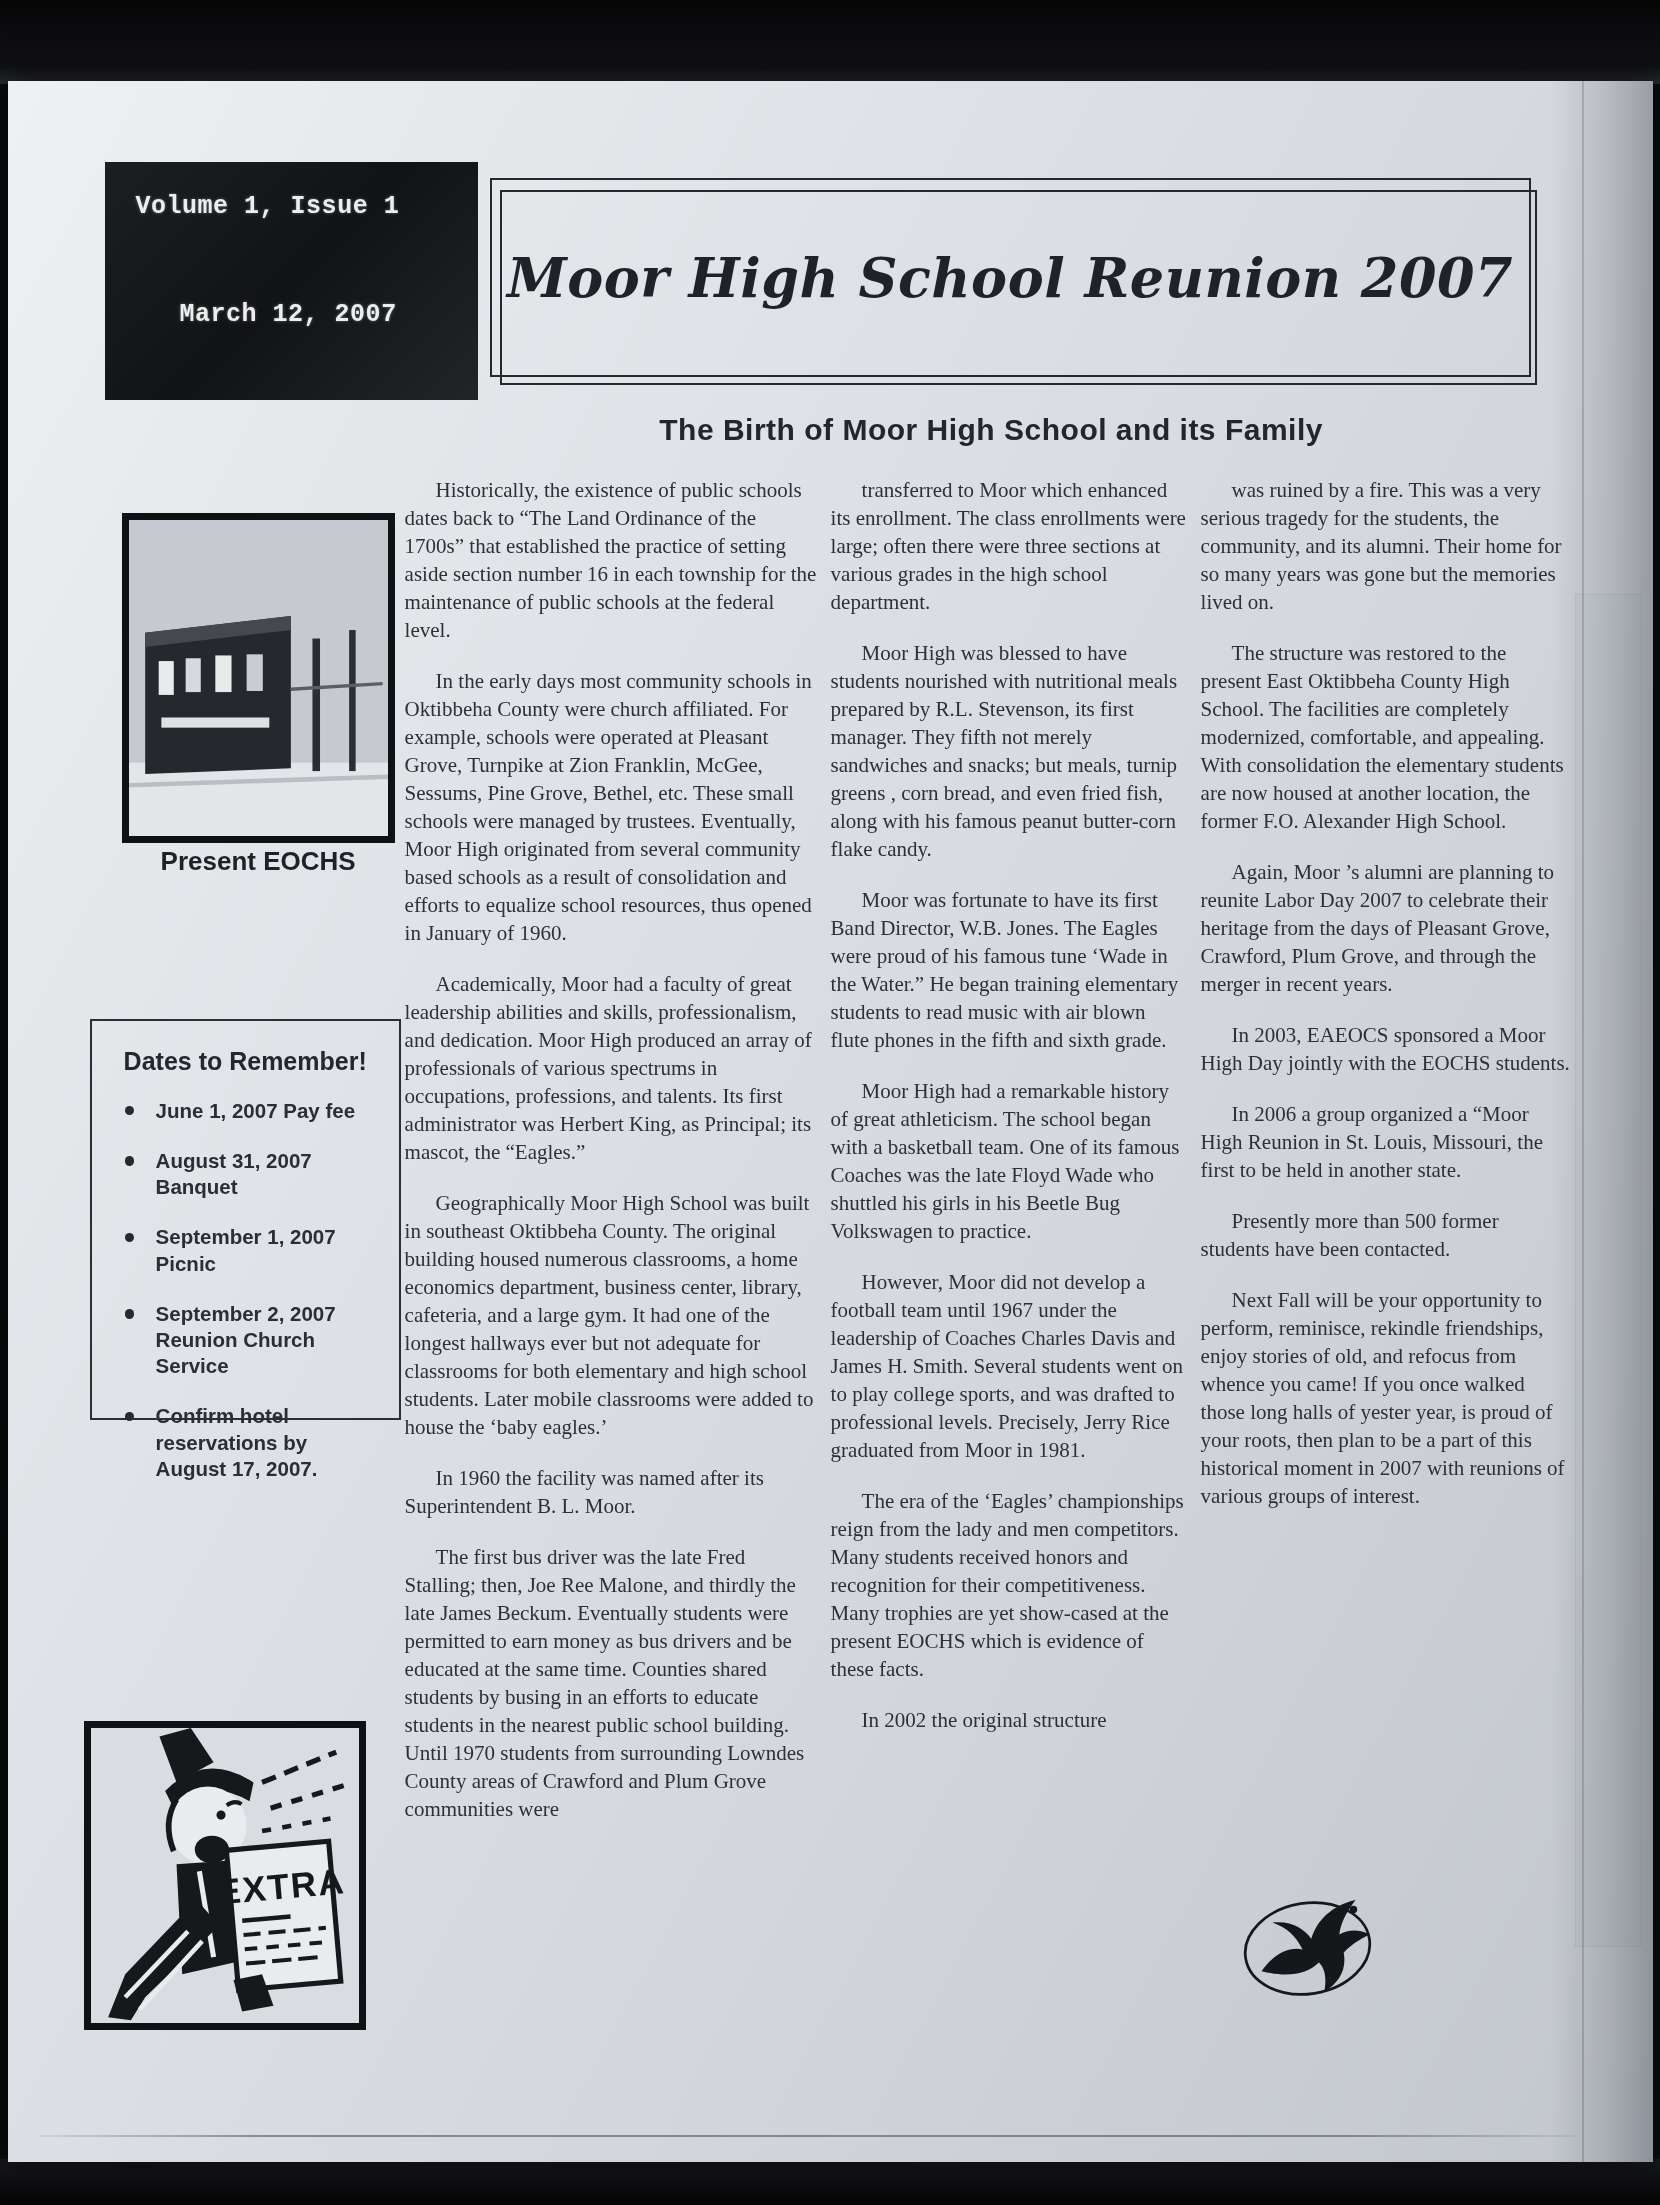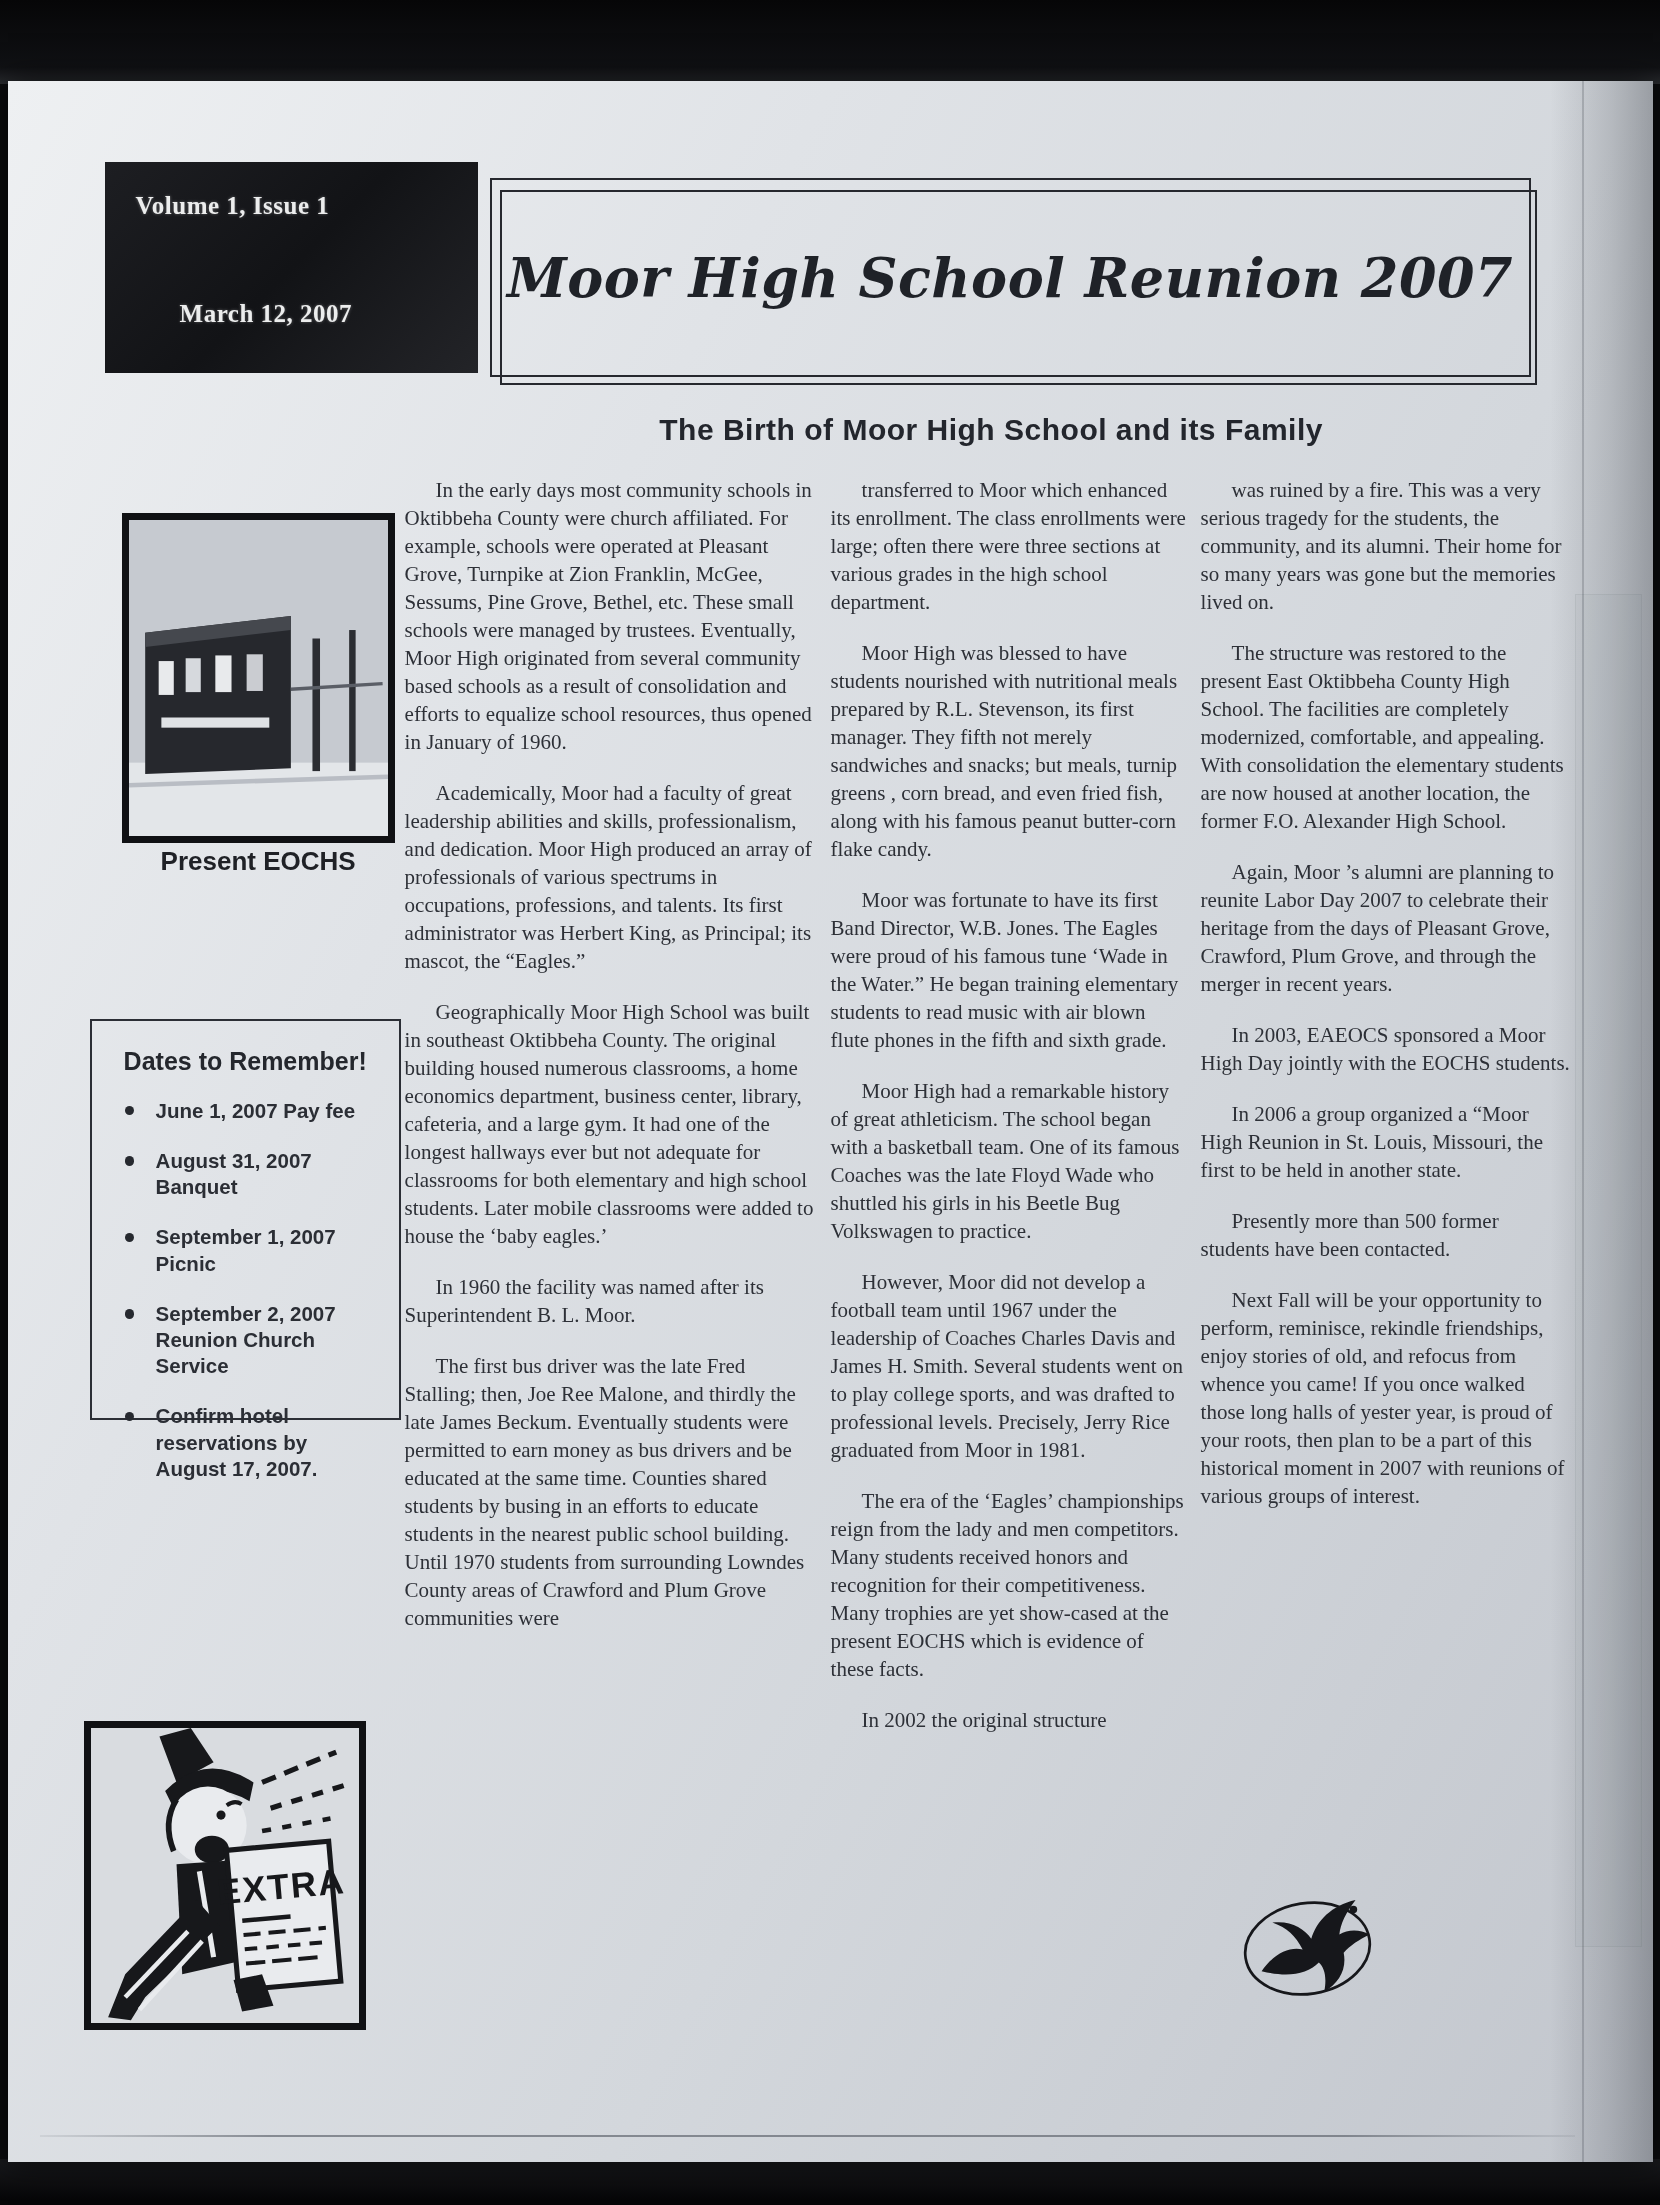--- a/index.html
+++ b/index.html
@@ -16,23 +16,23 @@
     box-shadow:0 0 32px rgba(0,0,0,.7);}
   .paper-shade{position:absolute;right:0;top:0;width:103px;height:100%;
     background:linear-gradient(90deg,rgba(0,0,0,0) 0%,rgba(40,44,52,.18) 60%,rgba(40,44,52,.34) 100%);}
   .fold-line{position:absolute;right:69px;top:0;width:1.6px;height:100%;background:rgba(52,56,64,.22);}
   .ghost-strip{position:absolute;right:10.8px;top:513px;width:65px;height:1351px;
     border:1.1px solid rgba(60,66,76,.07);background:rgba(120,128,140,.05);}
   .page-edge-line{position:absolute;left:32px;top:2054px;width:1535px;height:2.2px;
     background:linear-gradient(90deg,rgba(90,95,104,.1),rgba(90,95,104,.65) 15%,rgba(90,95,104,.65) 85%,rgba(90,95,104,.1));}
 
   
-  .masthead{position:absolute;left:97px;top:81px;width:373px;height:211px;
+  .masthead{position:absolute;left:97px;top:81px;width:373px;height:238px;
     background:linear-gradient(135deg,#1d1e22 0%,#121316 50%,#232428 100%);
-    color:#eceded;font-family:Liberation Serif, serif;font-weight:bold;}
+    color:#eceded;font-family:Liberation Mono, monospace;font-weight:bold;}
   .masthead .vol{position:absolute;left:31px;top:30px;font-size:25px;letter-spacing:0.5px;
     text-shadow:0 0 3.2px rgba(255,255,255,.35);}
   .masthead .date{position:absolute;left:31px;top:138px;font-size:25px;letter-spacing:0.5px;
     text-shadow:0 0 3.2px rgba(255,255,255,.35);padding-left:44px;}
 
   
   .title-box{position:absolute;left:482px;top:97px;width:1037px;height:195px;
     border:2.7px solid #26282e;}
   .title-box::after{content:"";position:absolute;left:8.6px;top:9.7px;right:-8.6px;bottom:-9.7px;
     border:2.2px solid #26282e;pointer-events:none;}
@@ -156,20 +156,21 @@
           <line x1="265" y1="330" x2="350" y2="330" stroke="#17181b" stroke-width="8"></line>
           <line x1="265" y1="355" x2="410" y2="355" stroke="#17181b" stroke-width="7" stroke-dasharray="30 14"></line>
           <line x1="265" y1="380" x2="410" y2="380" stroke="#17181b" stroke-width="7" stroke-dasharray="22 16"></line>
           <line x1="265" y1="405" x2="400" y2="405" stroke="#17181b" stroke-width="7" stroke-dasharray="34 12"></line>
         </g>
         <polygon points="250,440 300,430 320,485 265,495" fill="#17181b"></polygon>
       </svg>
     </div>
 
     <div class="col col-1">
+      <p>Historically, the existence of public schools dates back to “The Land Ordinance of the 1700s” that established the practice of setting aside section number 16 in each township for the maintenance of public schools at the federal level.</p>
       <p>In the early days most community schools in Oktibbeha County were church affiliated. For example, schools were operated at Pleasant Grove, Turnpike at Zion Franklin, McGee, Sessums, Pine Grove, Bethel, etc. These small schools were managed by trustees. Eventually, Moor High originated from several community based schools as a result of consolidation and efforts to equalize school resources, thus opened in January of 1960.</p>
       <p>Academically, Moor had a faculty of great leadership abilities and skills, professionalism, and dedication.  Moor High produced an array of professionals of various spectrums in occupations, professions, and talents. Its first administrator was Herbert King, as Principal; its mascot, the “Eagles.”</p>
       <p>Geographically Moor High School was built in southeast Oktibbeha County. The original building housed numerous classrooms, a home economics department, business center, library, cafeteria, and a large gym. It had one of the longest hallways ever but not adequate for classrooms for both elementary and high school students. Later mobile classrooms were added to house the ‘baby eagles.’</p>
       <p>In 1960 the facility was named after its Superintendent B. L. Moor.</p>
       <p>The first bus driver was the late Fred Stalling; then,  Joe Ree Malone, and thirdly the late James Beckum. Eventually students were permitted to earn money as bus drivers and be educated at the same time. Counties shared students by busing in an efforts to educate students in the nearest public school building. Until 1970 students from surrounding Lowndes County areas of Crawford and Plum Grove communities were</p>
     </div>
     <div class="col col-2">
       <p>transferred to Moor which enhanced its enrollment. The class enrollments were large; often there were three sections at various grades in the high school department.</p>
       <p>Moor High was blessed to have students nourished with nutritional meals prepared by R.L. Stevenson, its first manager. They fifth not merely sandwiches and snacks; but meals, turnip greens , corn bread, and even fried fish, along with his famous peanut butter-corn flake candy.</p>
       <p>Moor was fortunate to have its first Band Director, W.B. Jones. The Eagles were  proud of his famous tune ‘Wade in the Water.” He began training elementary students to read music with air blown flute phones in the fifth and sixth grade.</p>

